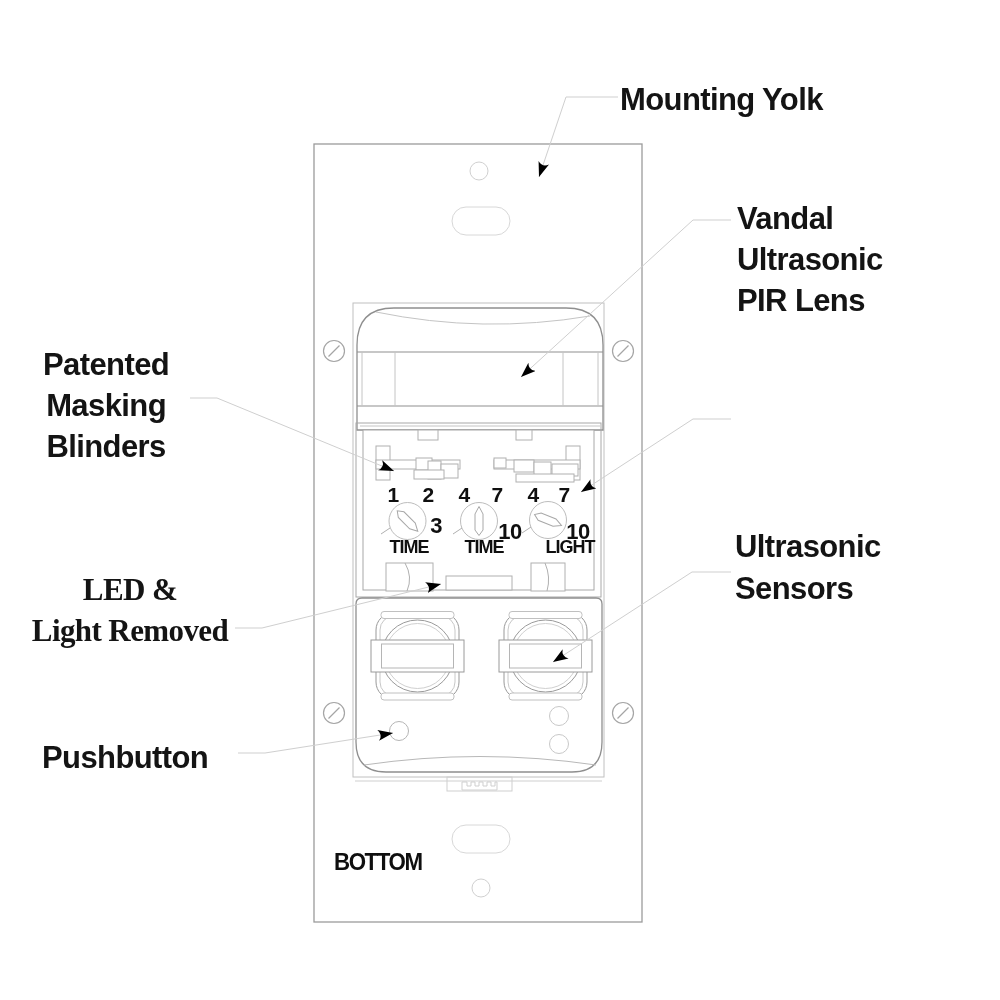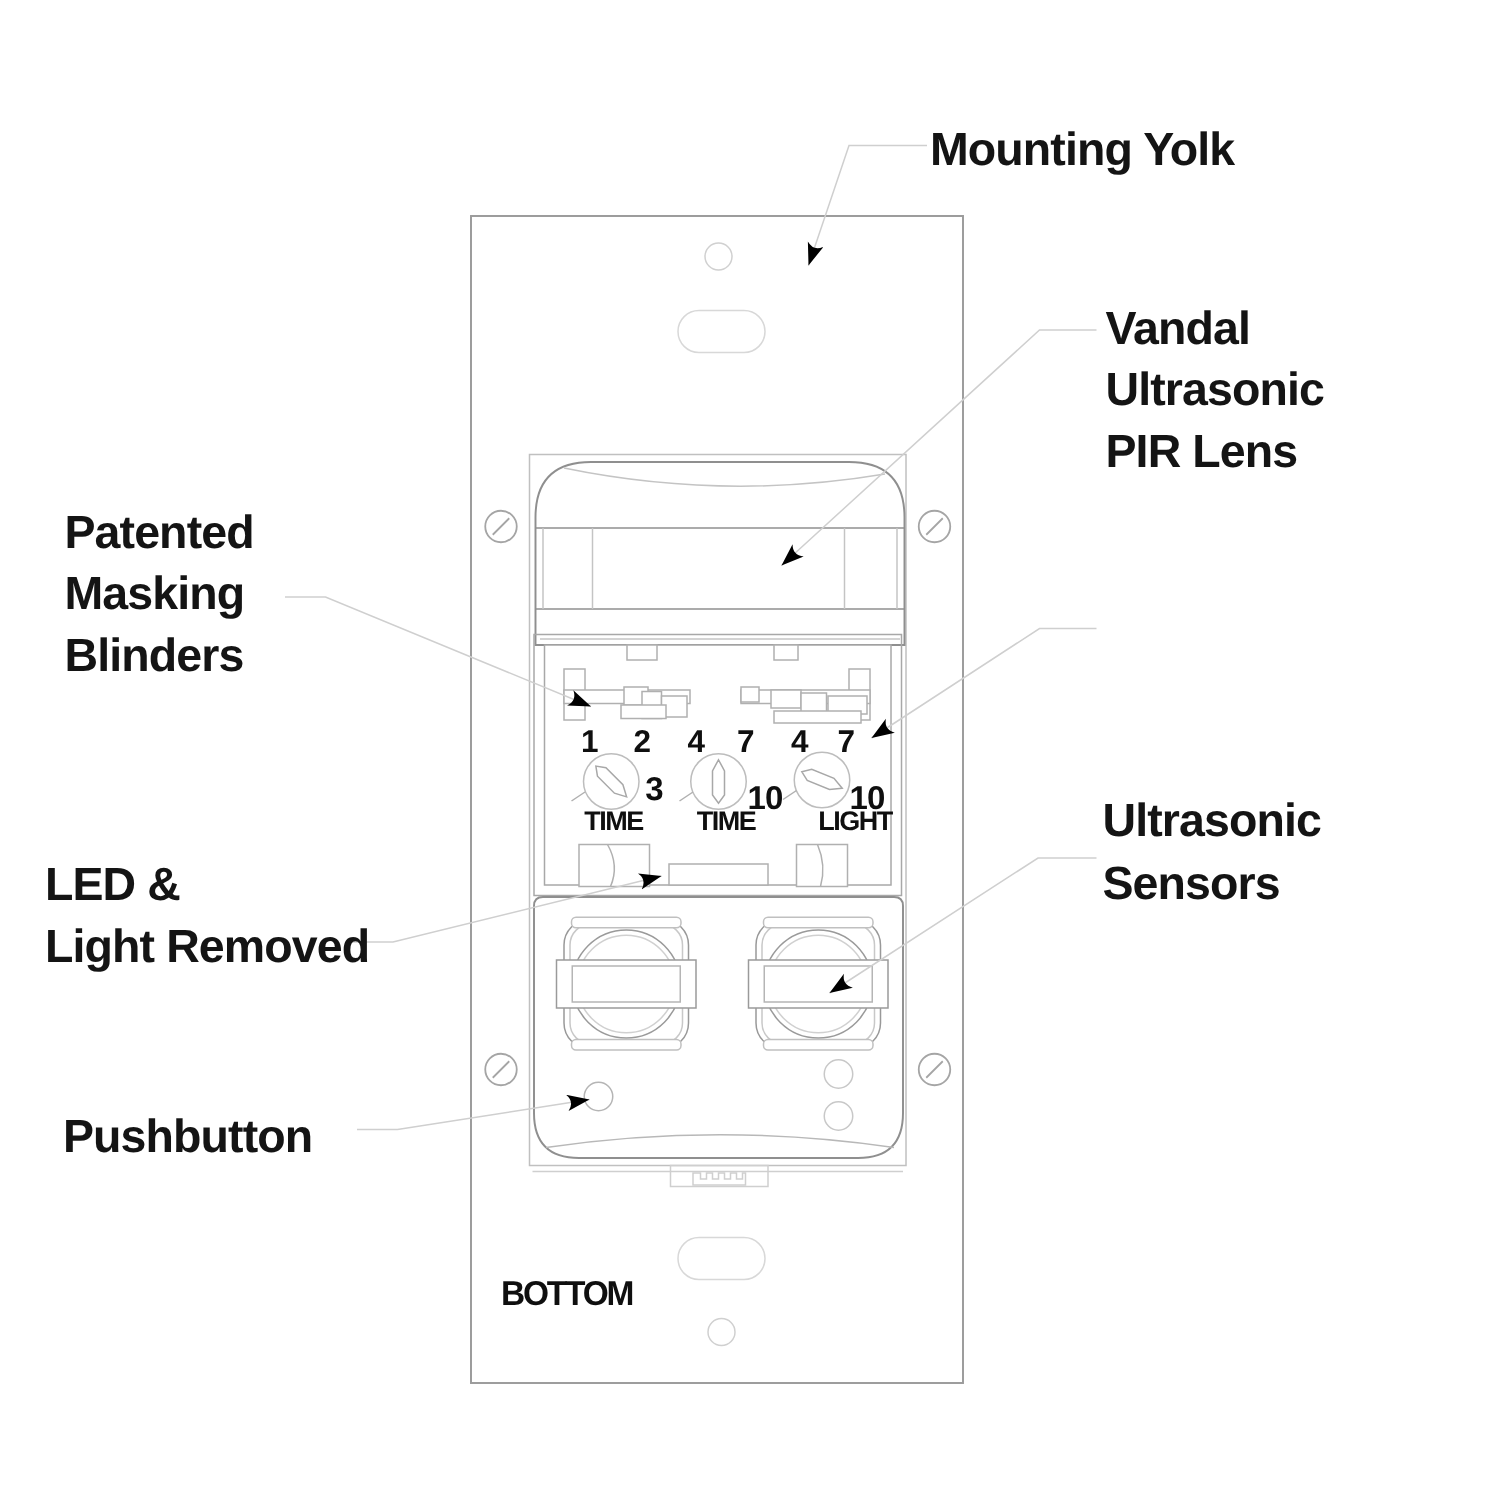--- a/index.html
+++ b/index.html
@@ -5,21 +5,21 @@
   html,body{margin:0;padding:0;background:#fff;}
   .stage{
     position:relative;width:1000px;height:1000px;background:#fff;overflow:hidden;
     font-family:"Liberation Sans", sans-serif;
   }
   .stage svg{position:absolute;left:0;top:0;}
   .callout{
     position:absolute;font-weight:700;font-size:31px;line-height:41px;
     color:#141414;letter-spacing:-0.6px;white-space:nowrap;
   }
-  .callout.right-align{text-align:left;}
+  .callout.right-align{text-align:center;font-family:Liberation Serif, serif;}
   .panel-text{
     position:absolute;font-weight:700;color:#0f0f0f;white-space:nowrap;
     transform:translateX(-50%);letter-spacing:-0.5px;
   }
   .tick{font-size:21px;}
   .side-tick{font-size:22px;}
   .dial-name{font-size:18px;letter-spacing:-1px;}
   .bottom-mark{
     position:absolute;left:334px;top:849px;font-weight:700;font-size:23px;
     letter-spacing:-1.5px;color:#0f0f0f;transform:scaleX(0.97);transform-origin:left center;
@@ -178,21 +178,21 @@
     <div>Ultrasonic</div>
     <div>PIR Lens</div>
   </div>
 
 
   <div class="callout" style="left:735px;top:526px;line-height:42px;">
     <div>Ultrasonic</div>
     <div>Sensors</div>
   </div>
 
-  <div class="callout" style="left:43px;top:334px;">
+  <div class="callout" style="left:43px;top:344px;text-align:center;">
     <div>Patented</div>
     <div>Masking</div>
     <div>Blinders</div>
   </div>
 
   <div class="callout right-align" style="left:30px;top:569px;width:200px;">
     <div>LED &amp;</div>
     <div>Light Removed</div>
   </div>
 

